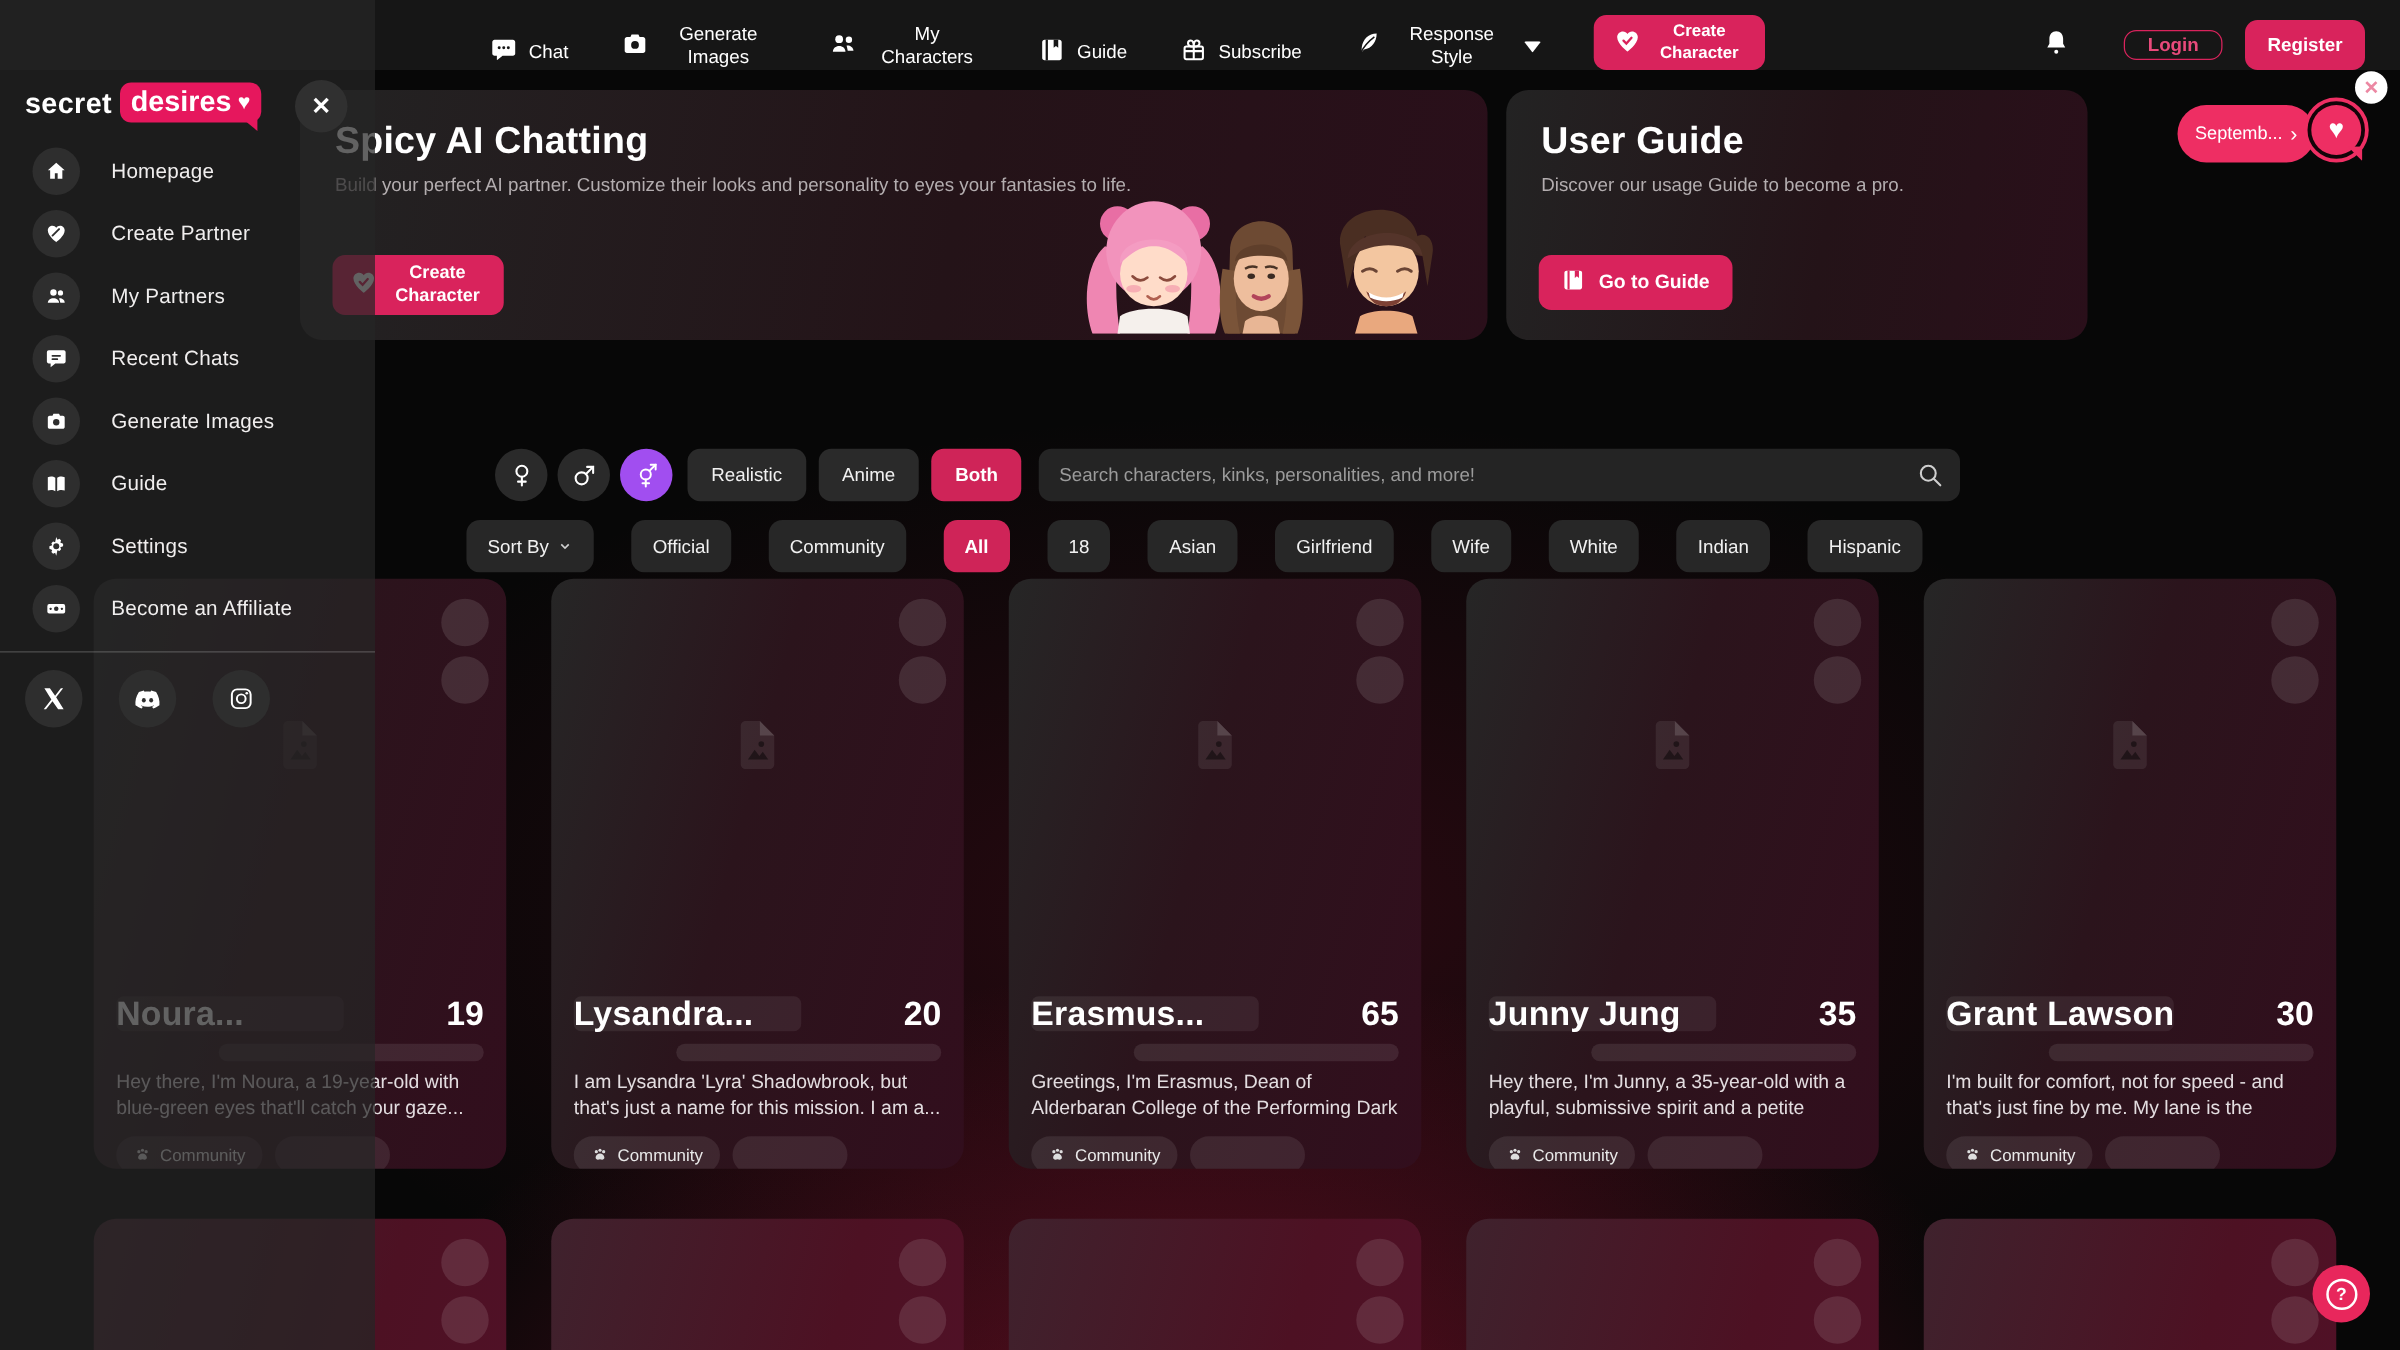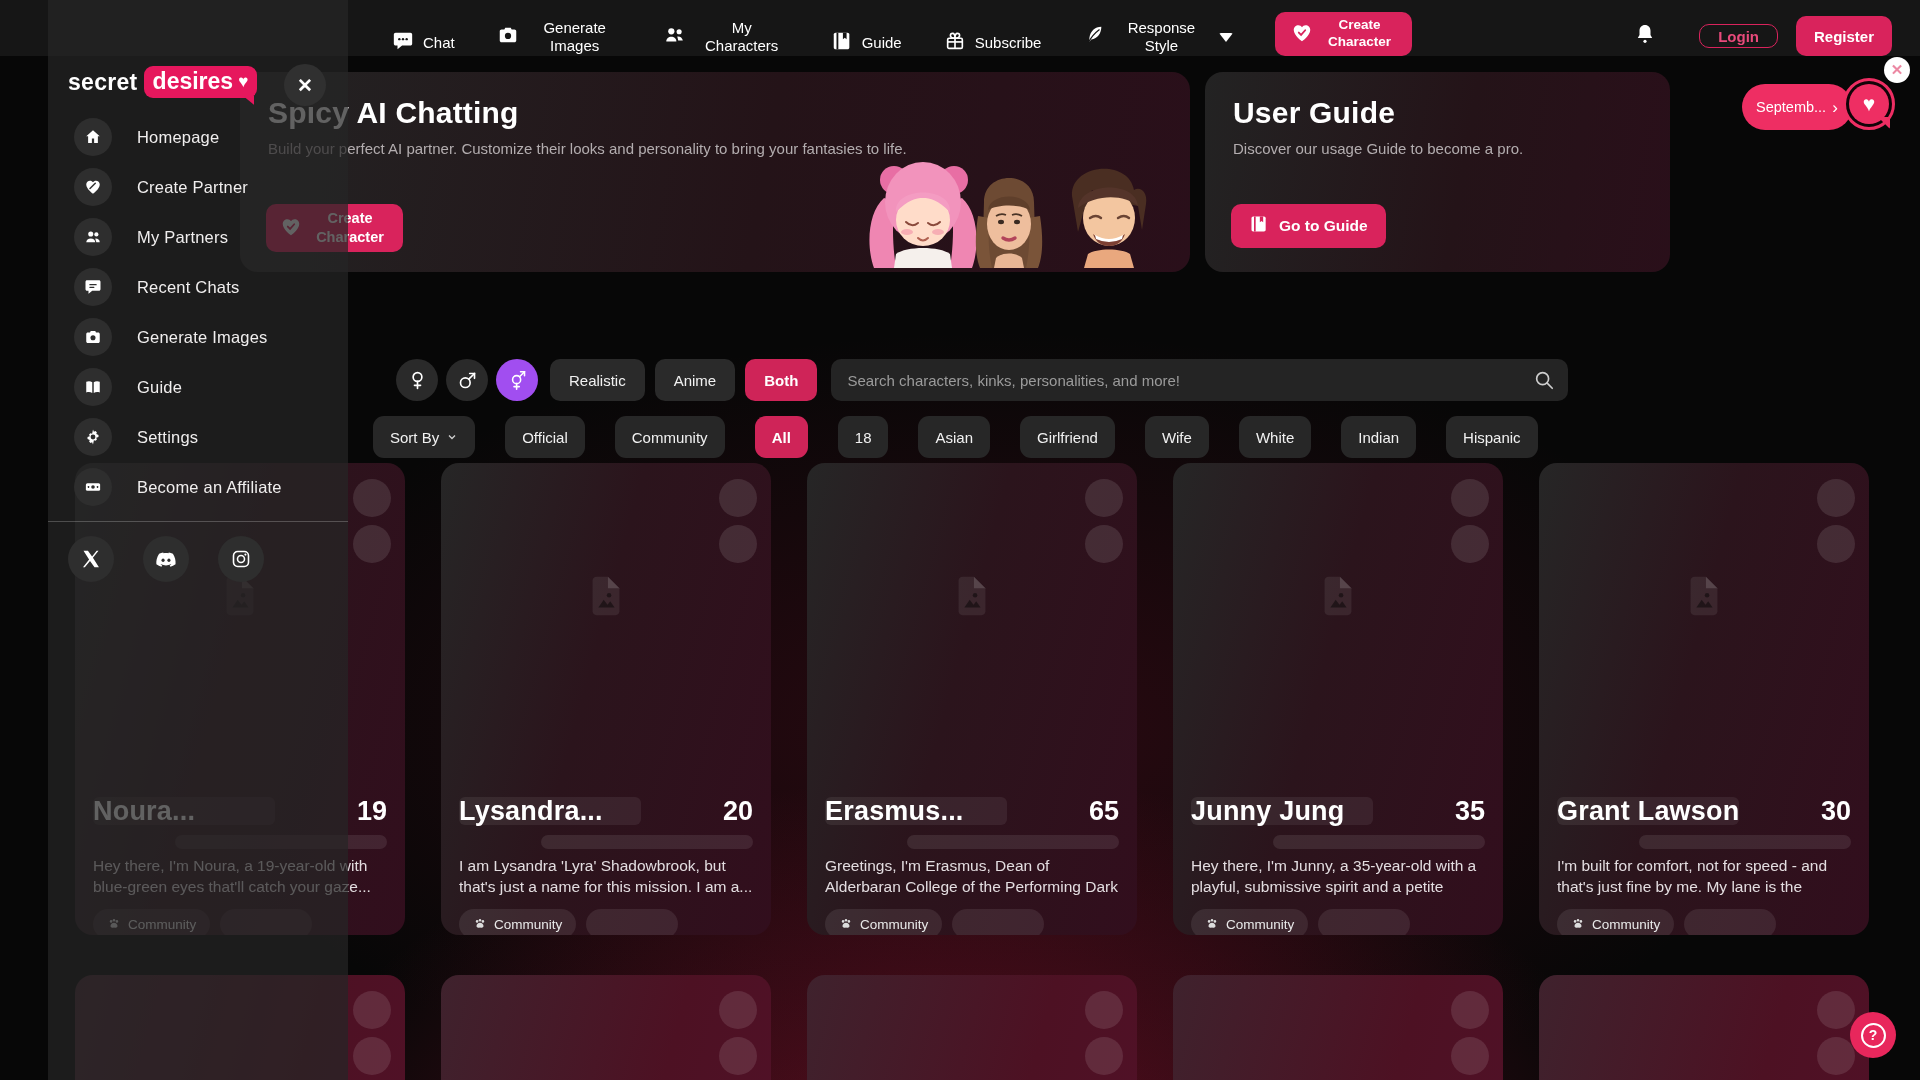--- a/index.html
+++ b/index.html
@@ -99,21 +99,21 @@
   .skel2 { margin-top:7px; margin-left:28%; width:72%; height:14px; border-radius:7px;
     background:rgba(255,255,255,.09); }
   .card-desc { margin-top:7px; font-size:15.5px; line-height:1.33; color:#e3dde0; height:42px; overflow:hidden; }
   .badge-row { margin-top:11px; display:flex; gap:10px; align-items:center; }
   .badge { height:30px; display:flex; align-items:center; gap:7px; padding:0 14px; border-radius:16px;
     background:rgba(255,255,255,.085); font-size:13.5px; color:#e9e9e9; }
   .badge-skel { width:92px; height:30px; border-radius:16px; background:rgba(255,255,255,.085); }
 
   
   .drawer { position:absolute; left:0; top:0; width:300px; height:1080px;
-    background:rgba(38,38,38,.72); z-index:40;margin-left:48px; }
+    background:rgba(38,38,38,.72); z-index:40; }
   .drawer-head { position:absolute; left:20px; top:66px; display:flex; align-items:center; }
   .logo-secret { font-size:23px; font-weight:bold; letter-spacing:.3px; }
   .logo-badge { position:relative; margin-left:6px; background:#e6175d; border-radius:9px; padding:2px 9px 3px;
     font-size:23px; font-weight:bold; display:flex; align-items:center; gap:5px; }
   .logo-badge .tail { position:absolute; right:3px; bottom:-7px; width:11px; height:9px; background:#e6175d;
     clip-path:polygon(0 0,100% 0,100% 100%); }
   .drawer-close { position:absolute; right:22px; top:64px; width:42px; height:42px; border-radius:50%;
     background:#303030; display:flex; align-items:center; justify-content:center; cursor:pointer;
     font-size:19px; font-weight:bold; color:#fff; }
   .drawer-nav { position:absolute; left:26px; top:112px; }
@@ -200,21 +200,21 @@
             <path d="M12 3c-3.3 0-5.5 2.5-5.5 6v4l-1.7 3h14.4l-1.7-3V9c0-3.5-2.2-6-5.5-6z" fill="#fff"></path>
             <circle cx="12" cy="19.3" r="1.6" fill="#fff"></circle>
           </svg></span>
       <button class="btn-login">Login</button>
       <button class="btn-pink btn-register">Register</button>
     </div>
   </div>
 
   <div class="hero-card hero-a">
     <div class="hero-title">Spicy AI Chatting</div>
-    <div class="hero-sub">Build your perfect AI partner. Customize their looks and personality to bring your fantasies to life.</div>
+    <div class="hero-sub">Build your perfect AI partner. Customize their looks and personality to eyes your fantasies to life.</div>
     <button class="btn-pink hero-cta">
       <span><svg width="22" height="22" viewBox="0 0 24 24">
             <path d="M12 21S3 14.5 3 8.6C3 5.5 5.4 3.5 8 3.5c1.7 0 3.2.9 4 2.2.8-1.3 2.3-2.2 4-2.2 2.6 0 5 2 5 5.1C21 14.5 12 21 12 21z" fill="#fff"></path>
             <path d="M8.5 11.5l2.5 2.5 4.5-5" stroke="#d9235c" stroke-width="2" fill="none" stroke-linecap="round"></path>
           </svg></span>
       <span class="two-line">Create Character</span>
     </button>
     <div class="faces">
       <svg width="310" height="122" viewBox="0 0 310 122">
 

